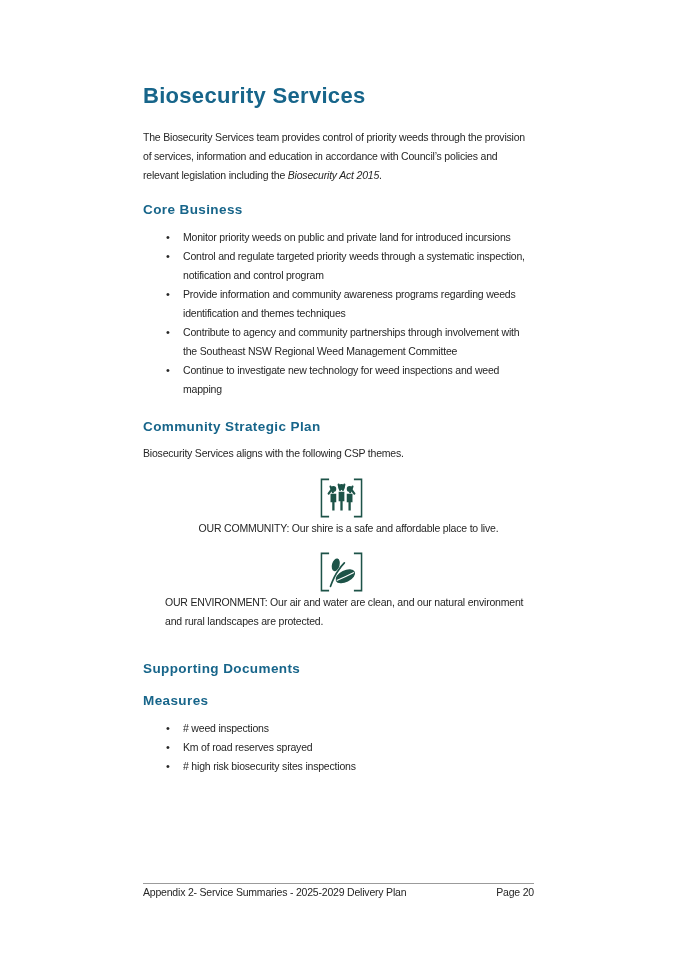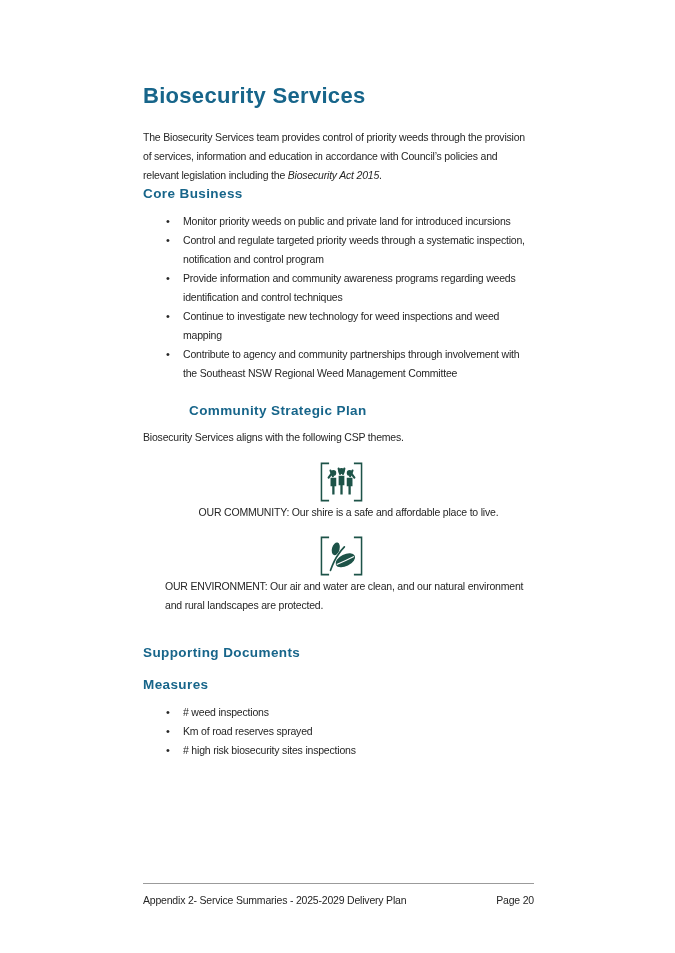--- a/index.html
+++ b/index.html
@@ -59,22 +59,22 @@
     letter-spacing: -0.2px;
     color: #262626;
   }
   p.intro { margin-top: 19px; }
   h2.section-heading {
     font-size: 13.5px;
     font-weight: 700;
     color: #17658a;
     letter-spacing: 0.4px;
   }
-  .sec-core   h2 { margin-top: 1px; }
-  .sec-csp    h2 { margin-top: 20px; margin-left: 46px; }
+  .sec-core   h2 { margin-top: 17px; }
+  .sec-csp    h2 { margin-top: 20px; }
   .sec-supporting h2 { margin-top: 30px; }
   .sec-measures   h2 { margin-top: 17px; }
   ul.doc-list {
     list-style: none;
     margin-top: 11px;
   }
   ul.doc-list li {
     position: relative;
     padding-left: 40px;
   }
@@ -102,21 +102,21 @@
   .theme-text {
     margin-left: 22px;
     max-width: 440px;
   }
   .footer {
     position: absolute;
     left: 82px;
     right: 80px;
     top: 883px;
     border-top: 1.5px solid #9b9b9b;
-    padding-top: 10px;
+    padding-top: 2px;
     display: flex;
     justify-content: space-between;
     font-size: 10.5px;
     letter-spacing: -0.2px;
     color: #262626;
   }
 </style>
 </head>
 <body>
 
@@ -126,23 +126,23 @@
     <h1 class="page-title">Biosecurity Services</h1>
 
 
     <p class="body-text intro"><span>The Biosecurity Services team provides control of priority weeds through the provision of services, information and education in accordance with Council’s policies and relevant legislation including the </span><em>Biosecurity Act 2015</em><span>.</span></p>
 
     <section class="sec-core">
       <h2 class="section-heading">Core Business</h2>
       <ul class="doc-list">
         <li>Monitor priority weeds on public and private land for introduced incursions</li>
         <li>Control and regulate targeted priority weeds through a systematic inspection, notification and control program</li>
-        <li>Provide information and community awareness programs regarding weeds identification and control techniques</li>
+        <li>Provide information and community awareness programs regarding weeds identification and themes techniques</li>
+        <li>Contribute to agency and community partnerships through involvement with the Southeast NSW Regional Weed Management Committee</li>
         <li>Continue to investigate new technology for weed inspections and weed mapping</li>
-        <li>Contribute to agency and community partnerships through involvement with the Southeast NSW Regional Weed Management Committee</li>
       </ul>
     </section>
 
     <section class="sec-csp">
       <h2 class="section-heading">Community Strategic Plan</h2>
       <p class="body-text csp-intro">Biosecurity Services aligns with the following CSP themes.</p>
 
       <div class="theme-row">
         <span class="theme-icon-wrap">
           <svg viewBox="0 0 48 44" width="47" height="42" aria-hidden="true">

